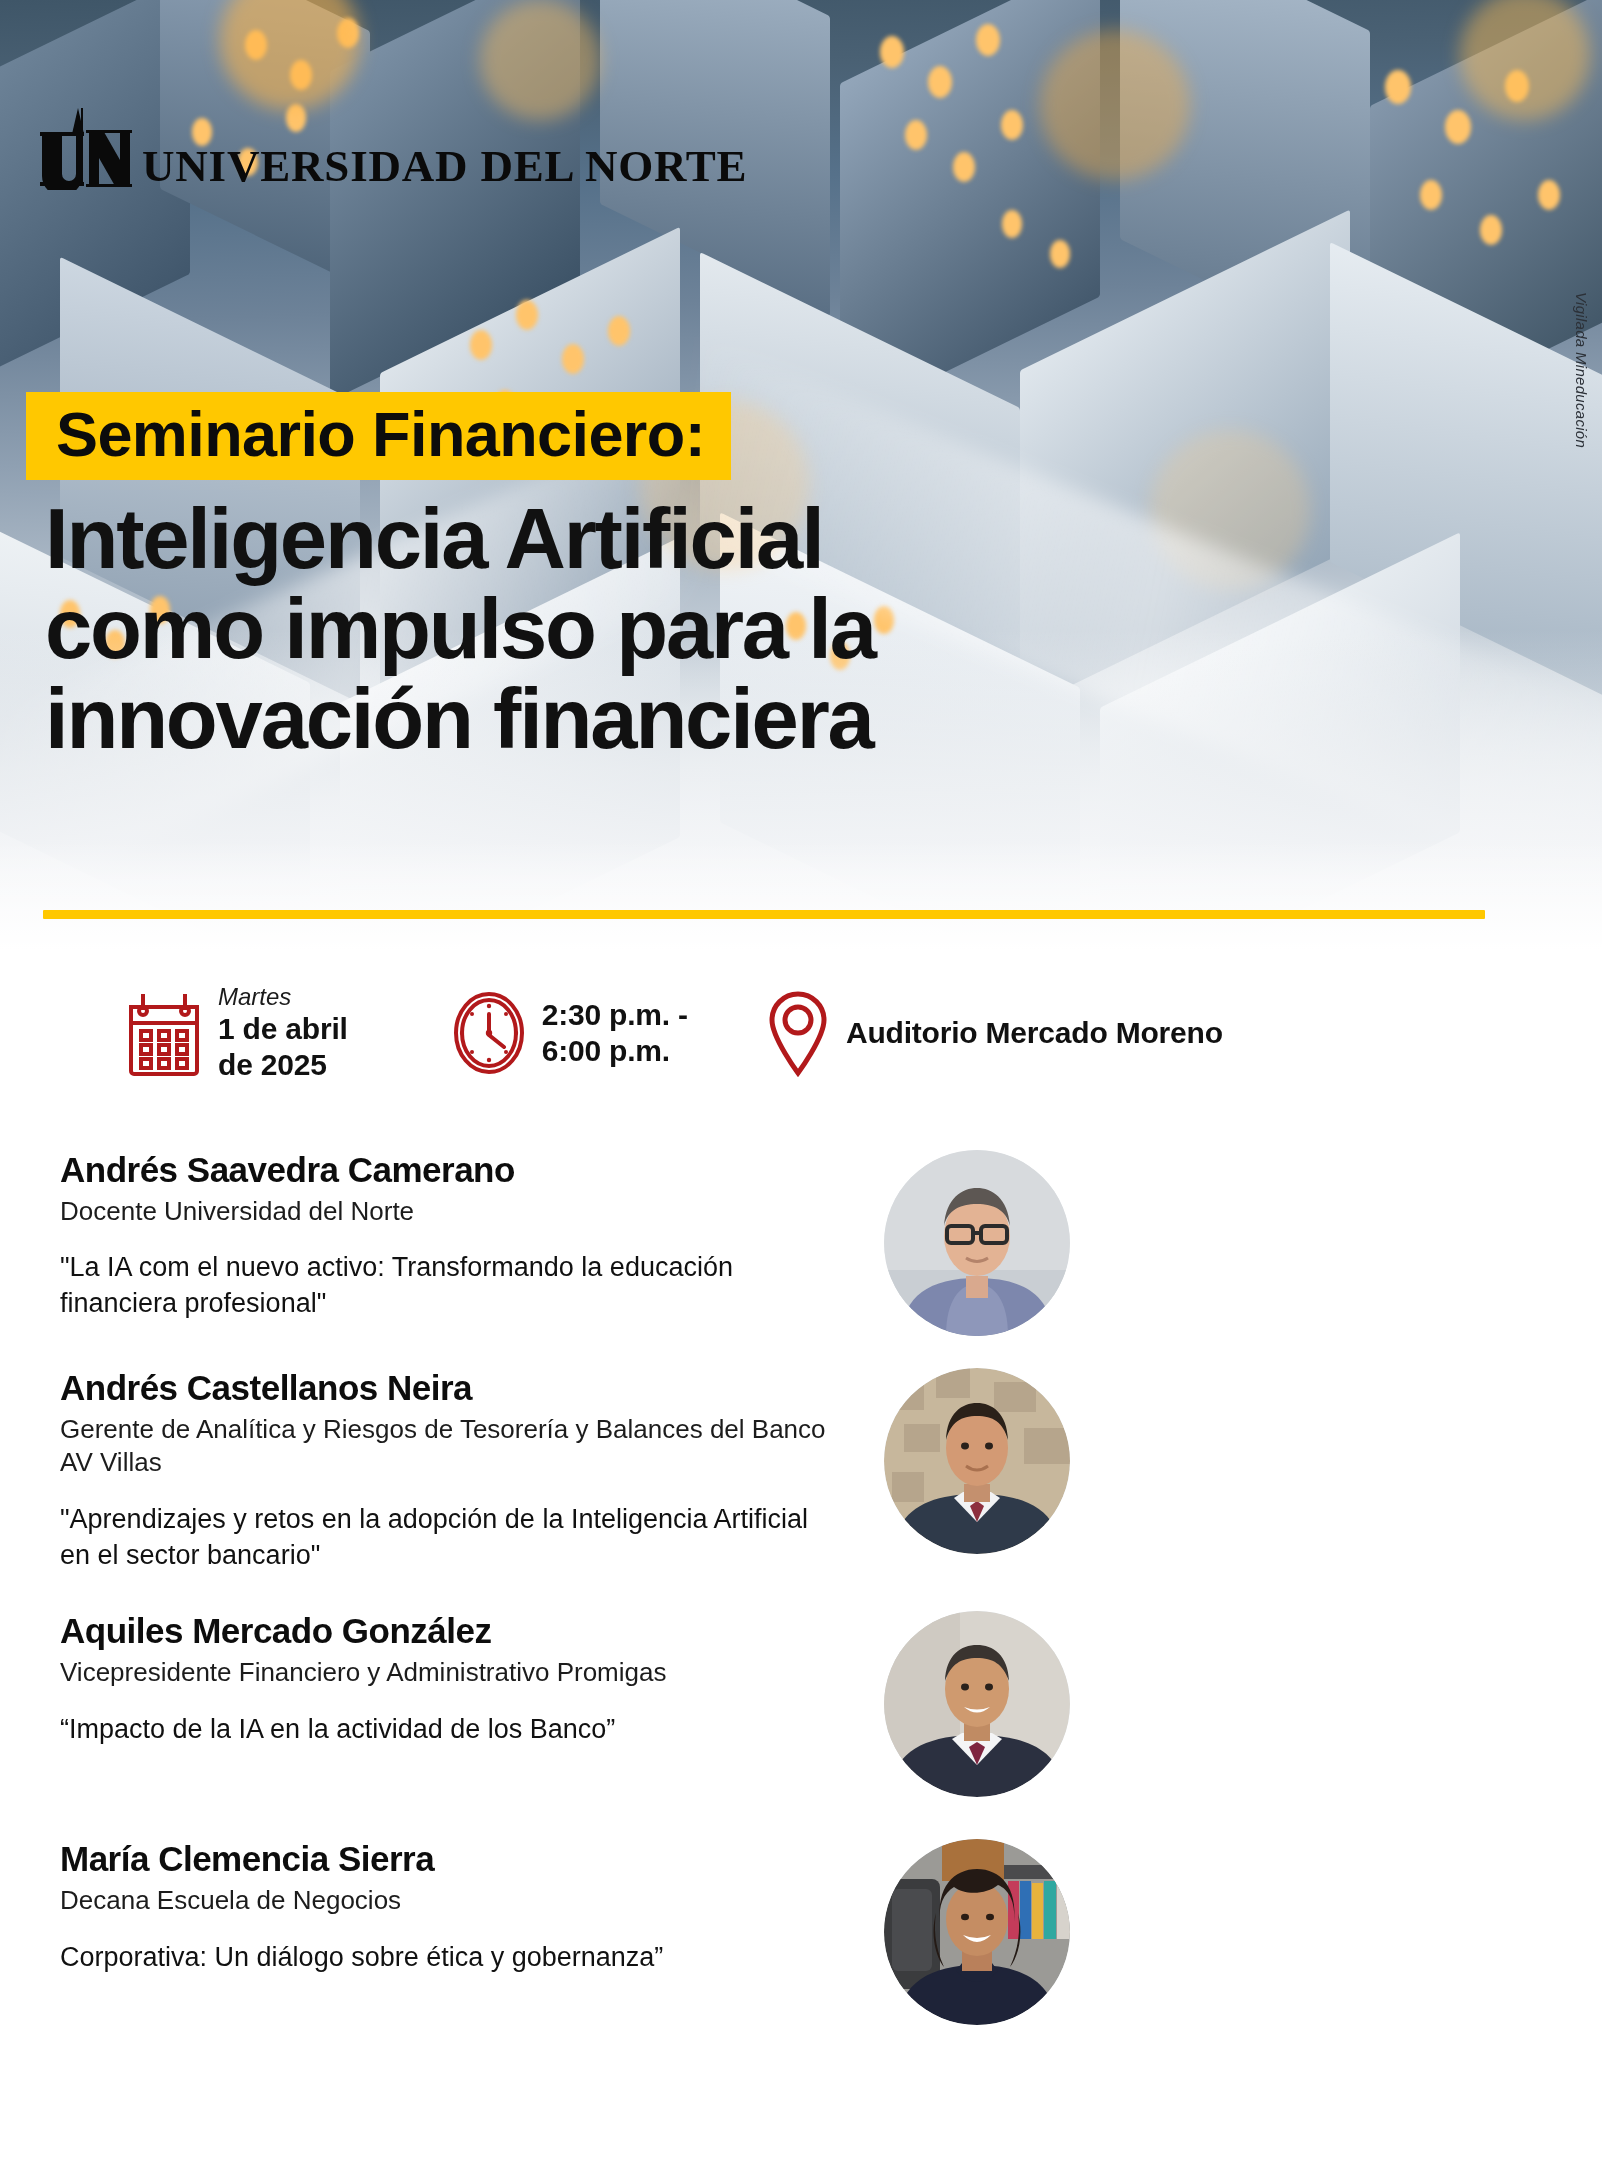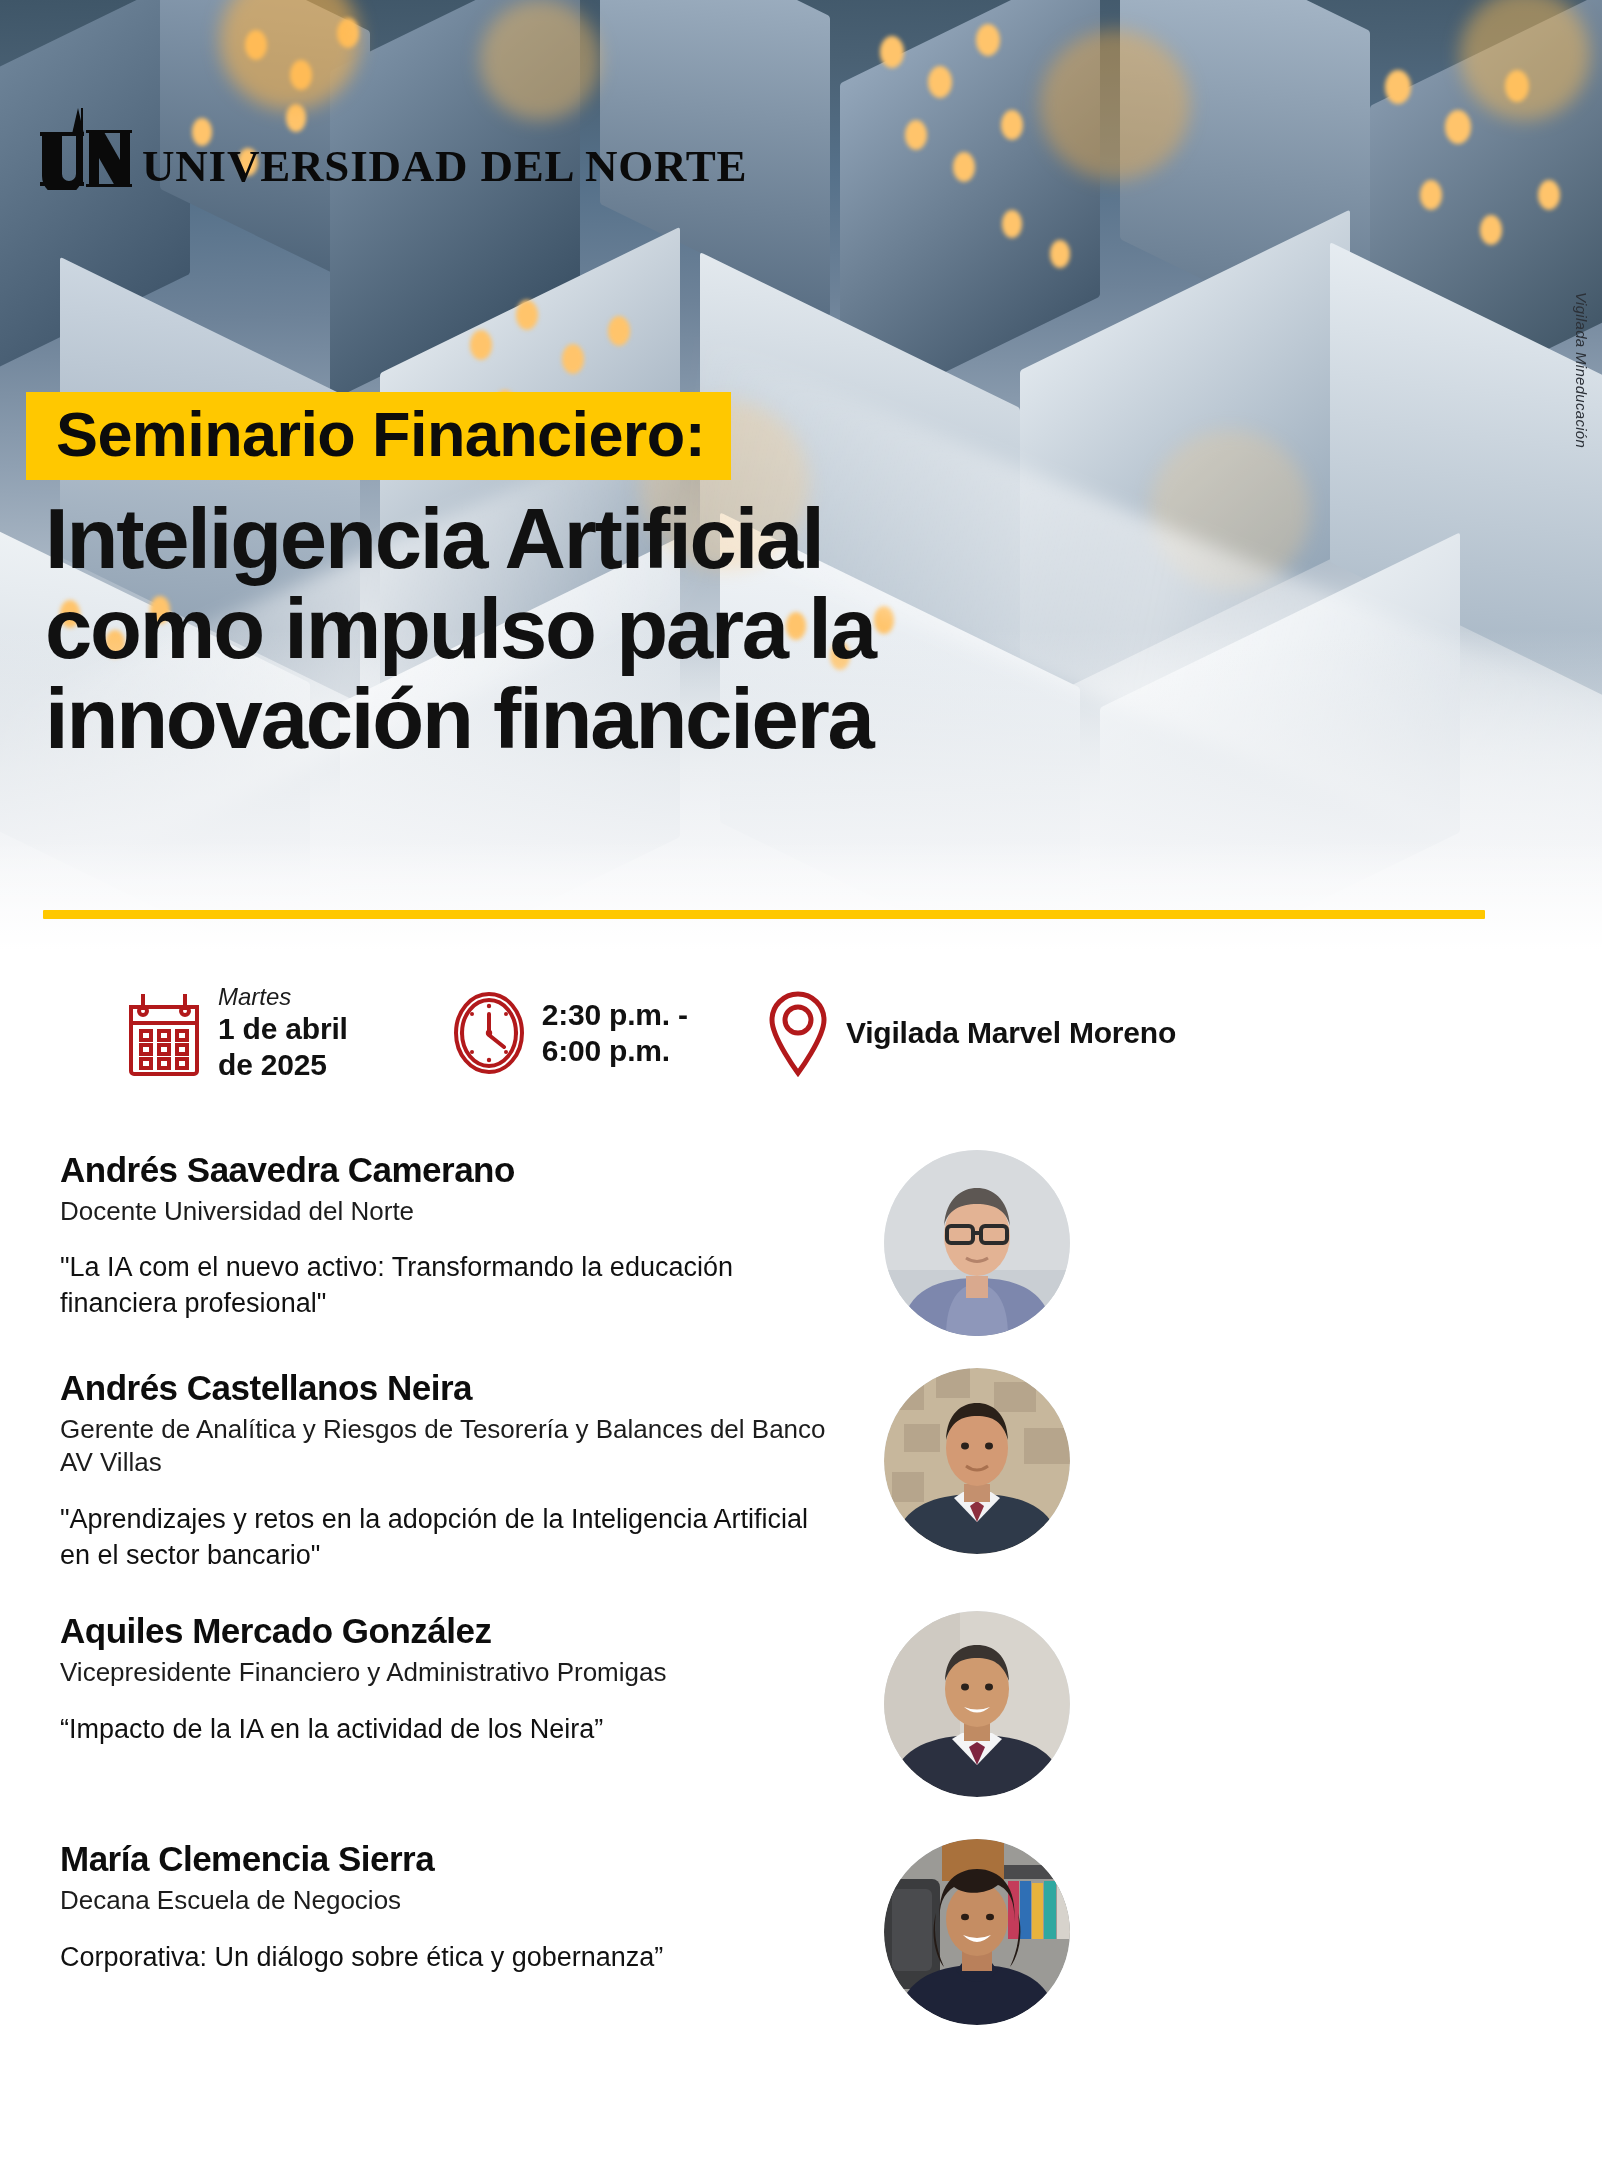--- a/index.html
+++ b/index.html
@@ -251,21 +251,21 @@
       </div>
     </div>
 
     <div class="info-item place-wrap">
       <svg class="ico" width="64" height="90" viewBox="0 0 64 90" aria-hidden="true">
         <g fill="none" stroke="#B2191B" stroke-width="5">
           <path d="M32 85 C32 85 58 50 58 32 A26 26 0 0 0 6 32 C6 50 32 85 32 85 Z"></path>
           <circle cx="32" cy="32" r="13"></circle>
         </g>
       </svg>
-      <div class="place">Vigilada Marvel Moreno</div>
+      <div class="place">Auditorio Mercado Moreno</div>
     </div>
 
   </div>
 
   <div class="speakers">
 
     <div class="sp" style="margin-bottom:32px;">
       <div class="sp-text">
         <div class="sp-name">Andrés Saavedra Camerano</div>
         <div class="sp-role">Docente Universidad del Norte</div>
@@ -337,21 +337,21 @@
           </g>
         </svg>
       </div>
     </div>
 
     <div class="sp" style="margin-bottom:42px;gap:24px;">
       <div class="sp-text">
         <div class="sp-name">Aquiles Mercado González</div>
         <div class="sp-role">Vicepresidente Financiero y Administrativo Promigas</div>
         <div class="sp-topic">
-          <span>“Impacto de la IA en la actividad de los Neira”</span>
+          <span>“Impacto de la IA en la actividad de los Banco”</span>
           <span></span>
         </div>
       </div>
       <div class="avatar">
         <svg viewBox="0 0 186 186" aria-hidden="true">
           <defs>
               <clipPath id="c3">
                 <circle cx="93" cy="93" r="93"></circle>
               </clipPath>
             </defs>

